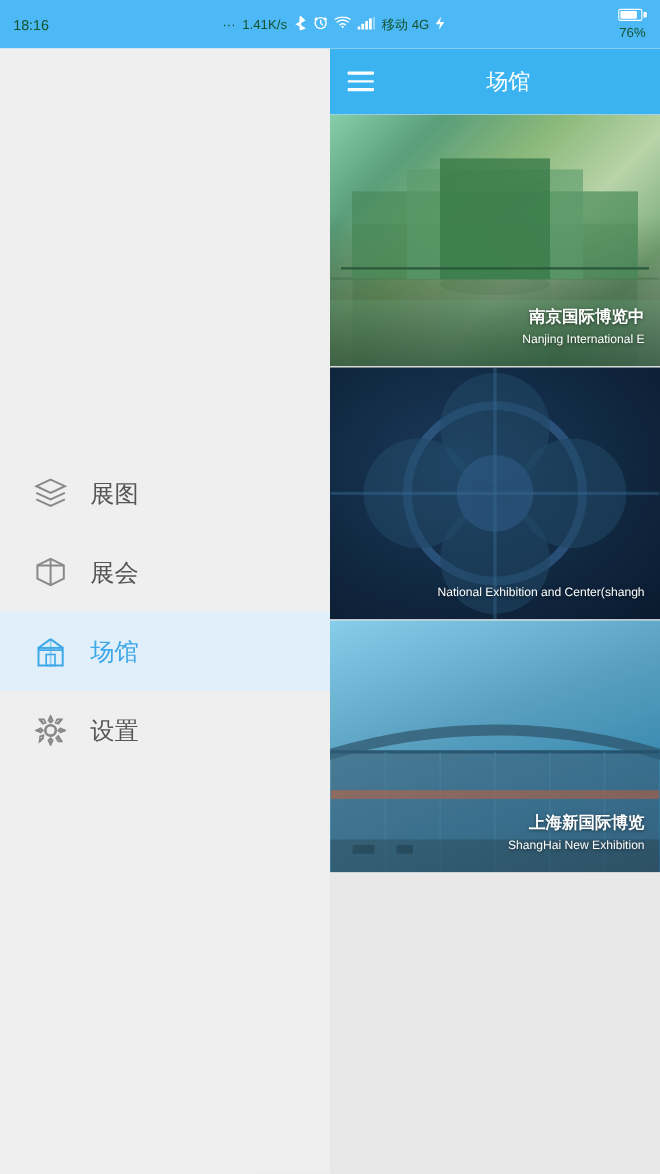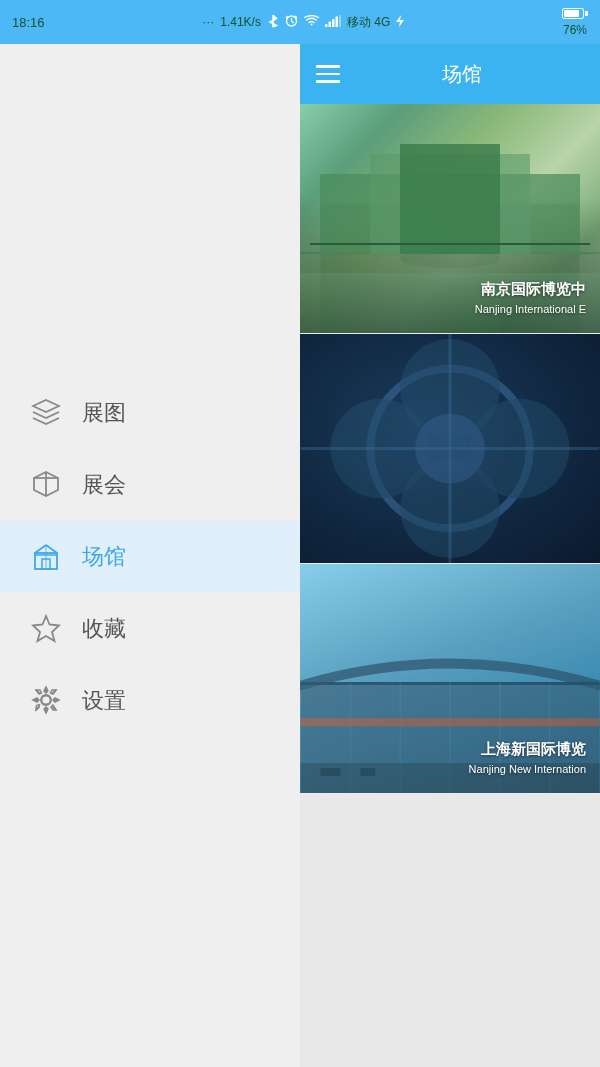--- a/index.html
+++ b/index.html
@@ -332,28 +332,20 @@
           <line x1="4" y1="12" x2="15" y2="4" stroke="#3ea8e8" stroke-width="1.8"></line>
           <line x1="26" y1="12" x2="15" y2="4" stroke="#3ea8e8" stroke-width="1.8"></line>
           <line x1="4" y1="14" x2="26" y2="14" stroke="#3ea8e8" stroke-width="1.5"></line>
           <rect x="11" y="18" width="8" height="10" fill="none" stroke="#3ea8e8" stroke-width="1.5"></rect>
           <line x1="15" y1="4" x2="15" y2="28" stroke="#3ea8e8" stroke-width="1.5" opacity="0.5"></line>
         </svg>
       </div>
       <span class="nav-item-label">场馆</span>
     </div>
 
-    <div class="nav-item">
-      <div class="nav-item-icon">
-        <svg width="30" height="30" viewBox="0 0 30 30" fill="none">
-          <polygon points="15,3 18.5,11.5 28,12.5 21,19 23.5,28 15,23 6.5,28 9,19 2,12.5 11.5,11.5" fill="none" stroke="#888" stroke-width="1.8"></polygon>
-        </svg>
-      </div>
-      <span class="nav-item-label">收藏</span>
-    </div>
 
     <div class="nav-item">
       <div class="nav-item-icon">
         <svg width="30" height="30" viewBox="0 0 30 30" fill="none">
           <circle cx="15" cy="15" r="5" fill="none" stroke="#888" stroke-width="1.8"></circle>
           <path d="M15 2 L13 6 L15 8 L17 6 Z M15 22 L13 24 L15 28 L17 24 Z M2 15 L6 13 L8 15 L6 17 Z M22 15 L24 13 L28 15 L24 17 Z M5 5 L8 9 L10.5 8 L9 5 Z M20 22 L22 25 L25 25 L22 20 Z M25 5 L22 9 L19.5 8 L21 5 Z M5 25 L8 22 L8.5 19.5 L5.5 20.5 Z" fill="none" stroke="#888" stroke-width="1.5"></path>
           <circle cx="15" cy="15" r="4.5" fill="none" stroke="#888" stroke-width="1.8"></circle>
           <g>
             <line x1="15" y1="2" x2="15" y2="7" stroke="#888" stroke-width="2"></line>
             <line x1="15" y1="23" x2="15" y2="28" stroke="#888" stroke-width="2"></line>
@@ -422,20 +414,21 @@
             <ellipse cx="220" cy="115" rx="50" ry="50" fill="#2a5a7a" opacity="0.6"></ellipse>
             <ellipse cx="150" cy="55" rx="50" ry="50" fill="#2a5a7a" opacity="0.6"></ellipse>
             <ellipse cx="150" cy="175" rx="50" ry="50" fill="#2a5a7a" opacity="0.6"></ellipse>
             <ellipse cx="150" cy="115" rx="35" ry="35" fill="#3a6a9a" opacity="0.8"></ellipse>
 
             <line x1="0" y1="115" x2="300" y2="115" stroke="#4a8aba" stroke-width="3" opacity="0.5"></line>
             <line x1="150" y1="0" x2="150" y2="230" stroke="#4a8aba" stroke-width="3" opacity="0.5"></line>
           </svg>
         </div>
         <div class="venue-card-overlay">
+          <div class="venue-name-en">National Exhibition and Center(shangh</div>
         </div>
       </div>
 
       <div class="venue-card venue-card-3">
         <div class="card-bg">
           <div style="position:absolute;top:0;left:0;right:0;bottom:0;background:linear-gradient(160deg, #87CEEB 0%, #5aA0C0 40%, #3a8ab0 70%, #2a6a90 100%);"></div>
           <svg style="position:absolute;top:0;left:0;width:100%;height:100%;opacity:0.7" viewBox="0 0 300 230">
 
             <rect x="0" y="120" width="300" height="110" fill="#3a5a70" opacity="0.8"></rect>
 
@@ -451,21 +444,21 @@
             <rect x="0" y="155" width="300" height="8" fill="#d45020" opacity="0.7"></rect>
 
             <rect x="0" y="200" width="300" height="30" fill="#2a3a40" opacity="0.6"></rect>
 
             <rect x="20" y="205" width="20" height="8" fill="#1a2a30" opacity="0.7" rx="1"></rect>
             <rect x="60" y="205" width="15" height="8" fill="#1a2a30" opacity="0.7" rx="1"></rect>
           </svg>
         </div>
         <div class="venue-card-overlay">
           <div class="venue-name-cn">上海新国际博览</div>
-          <div class="venue-name-en">Nanjing New Internation</div>
+          <div class="venue-name-en">ShangHai New Exhibition</div>
         </div>
       </div>
 
     </div>
 
   </div>
 
 </div>
 
 </body></html>

